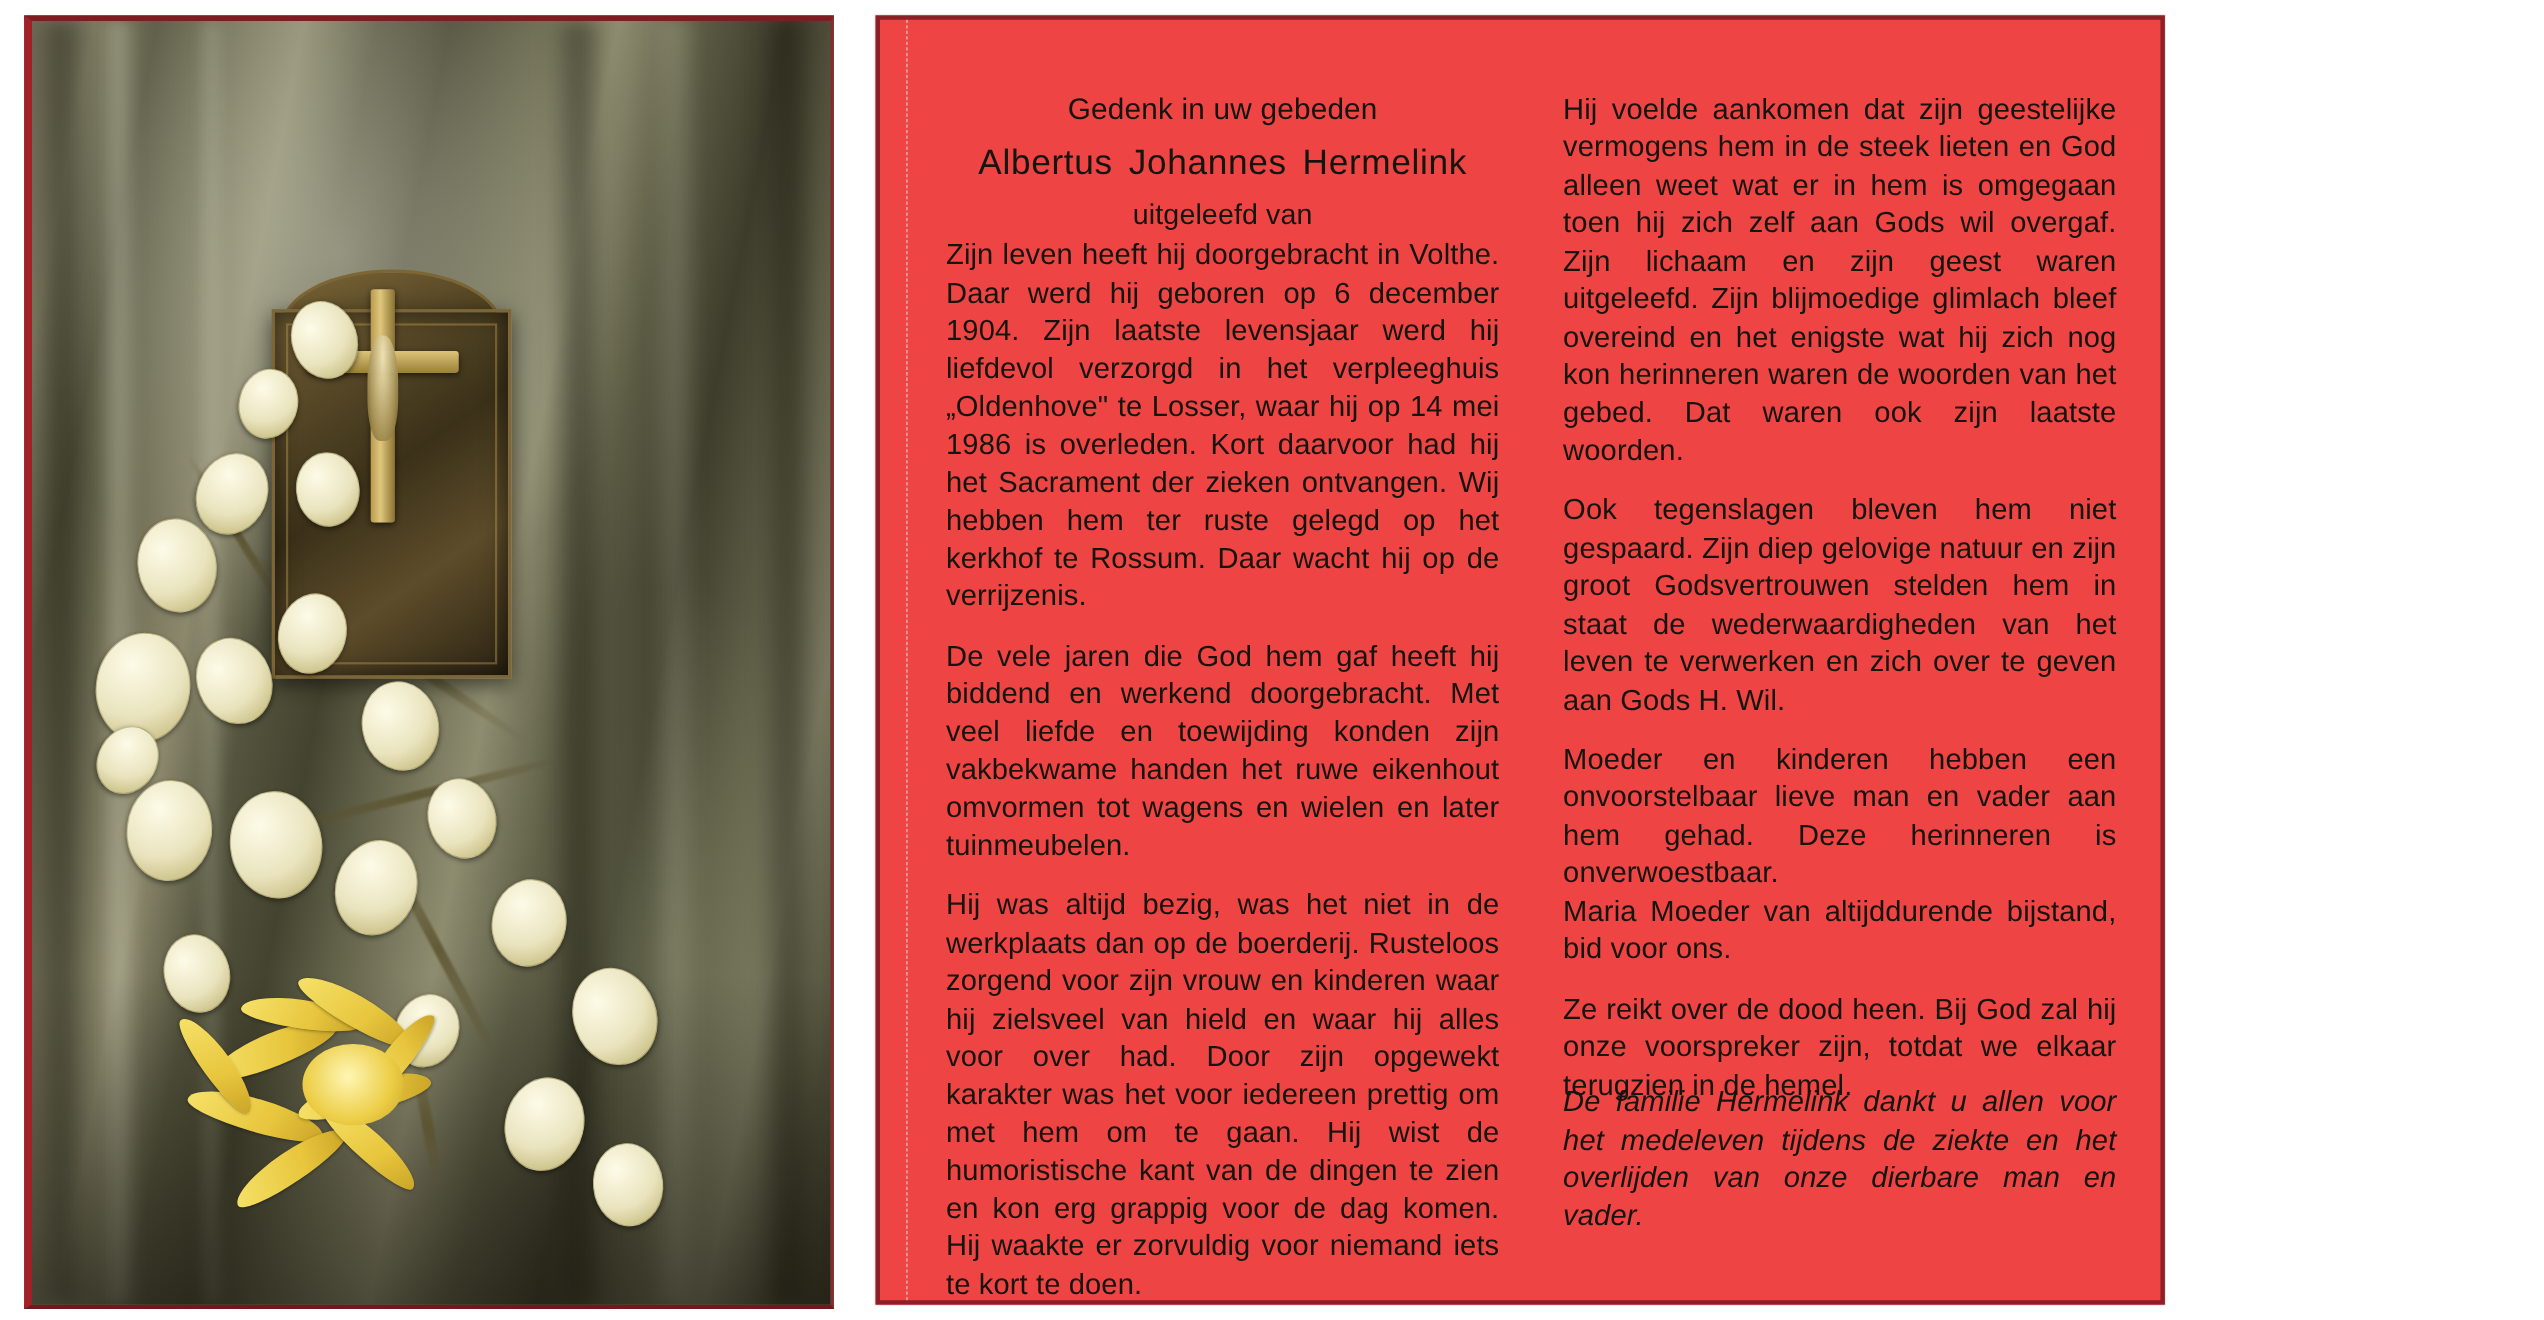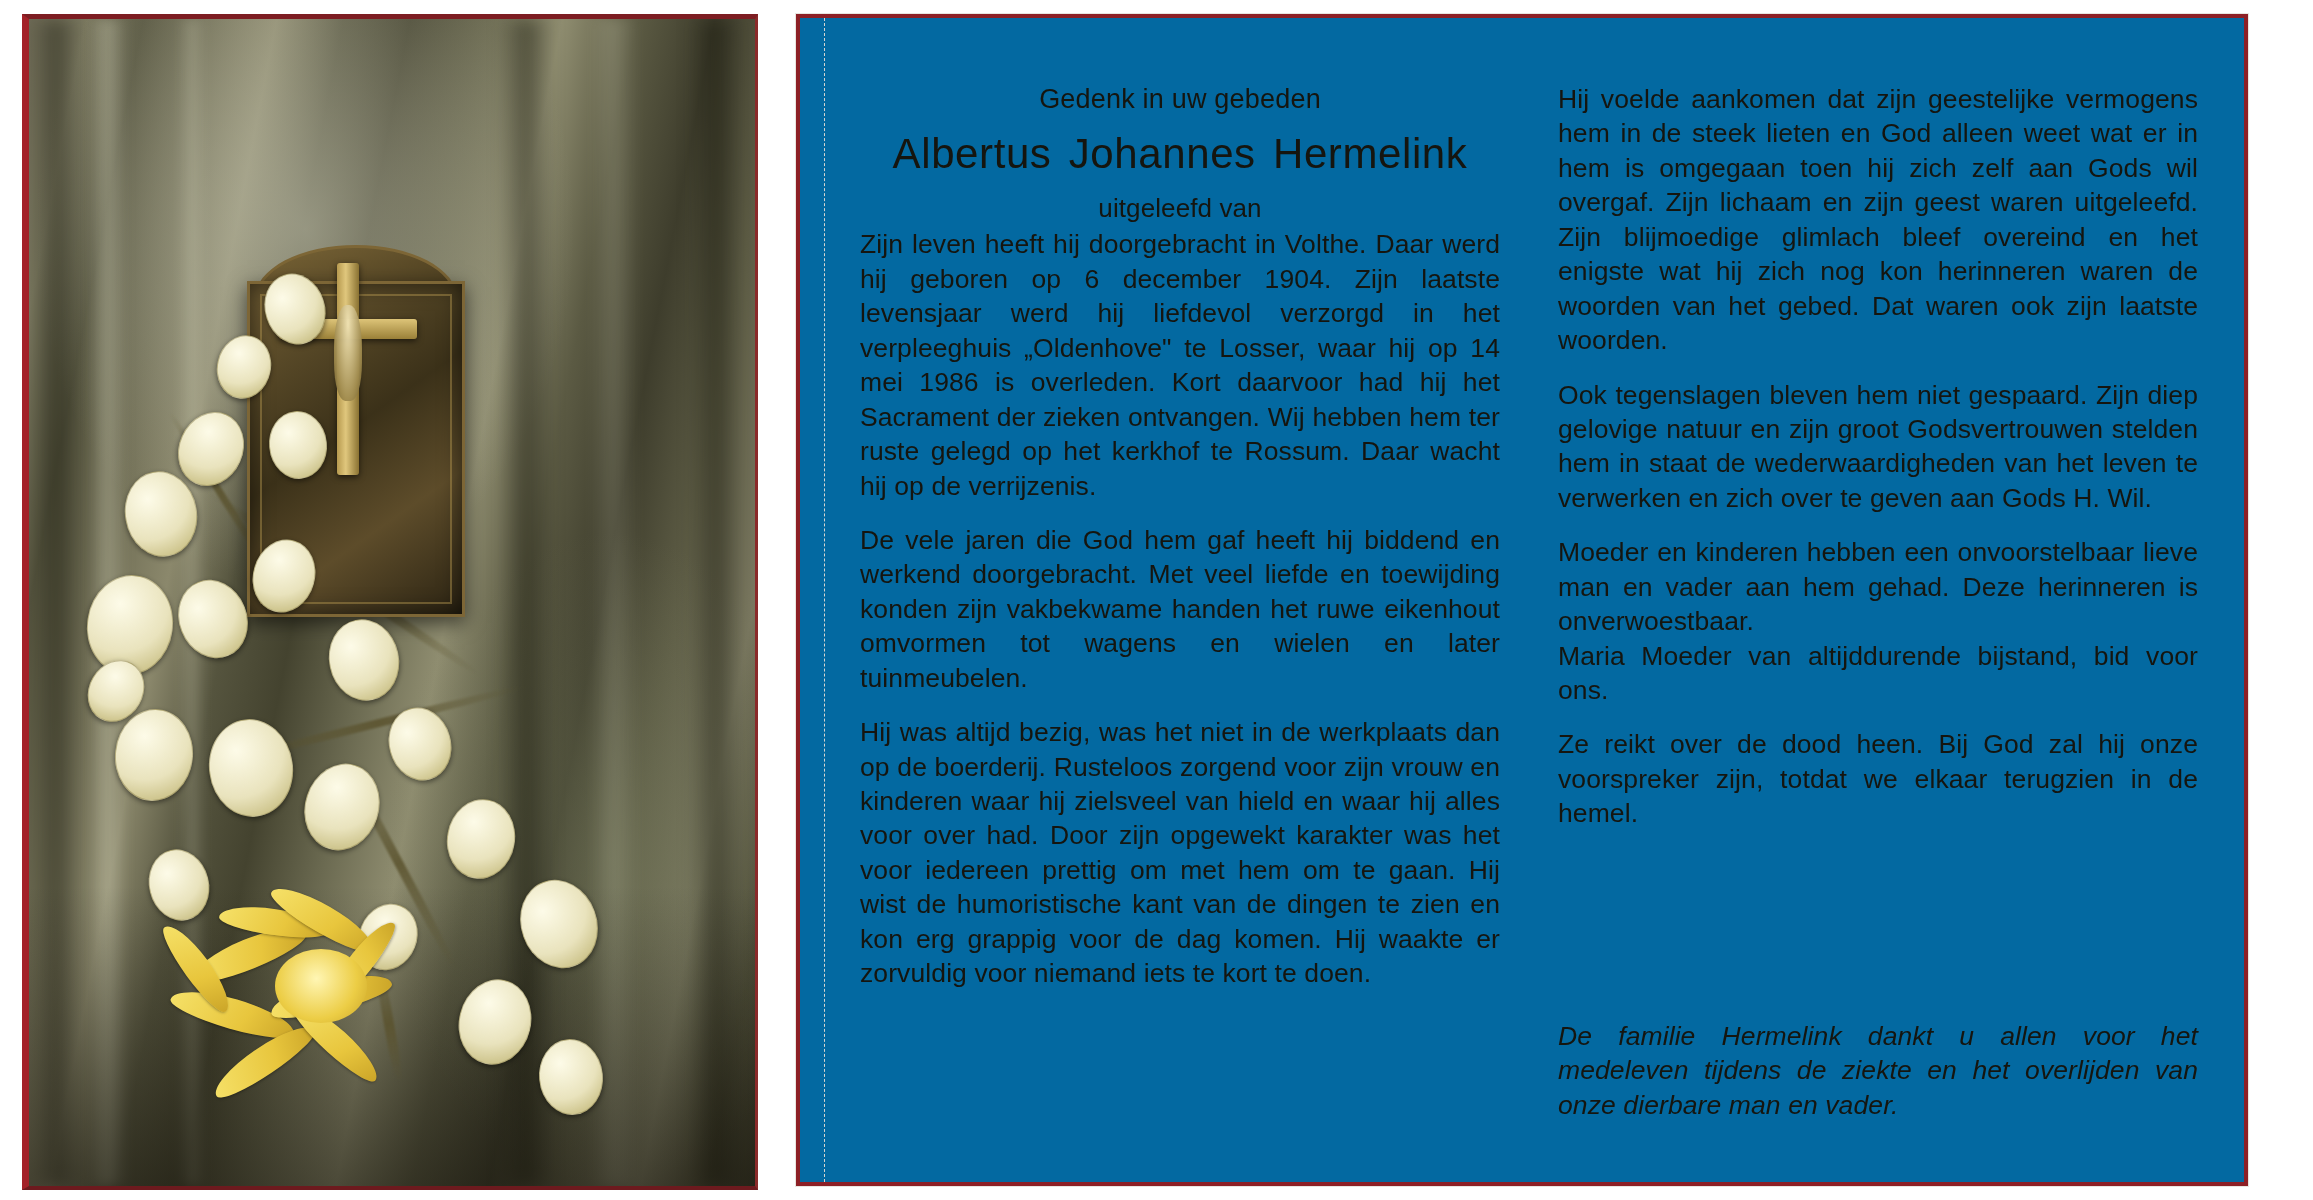--- a/index.html
+++ b/index.html
@@ -156,24 +156,24 @@
     height: 74px;
     border-radius: 50%;
     background: radial-gradient(circle at 45% 40%, #fff2a0, #f0d košer 0%, #eccd45 60%, #c8a226);
     background: radial-gradient(circle at 45% 40%, #fff6b4, #eccd45 60%, #c8a226);
   }
 
   
   .right-card {
     position: relative;
     margin: 14px 0 0 38px;
-    width: 1452px;
+    width: 1172px;
     height: 1172px;
     box-sizing: border-box;
-    background: #0369a1;
+    background: #ef4444;
     border-left: 4px solid #8d2026;
     border-top: 4px solid #8d2026;
     border-right: 4px solid #8d2026;
     border-bottom: 4px solid #8d2026;
     box-shadow: 0 0 0 1px #e8e6e0;
   }
   .fold-line {
     position: absolute;
     left: 24px;
     top: 0;
@@ -202,21 +202,21 @@
   .col.right { position: relative; }
 
   .head-line {
     text-align: center;
     font-size: 27px;
     margin: 0 0 10px 0;
     letter-spacing: 0.2px;
   }
   .name {
     text-align: center;
-    font-size: 42px;
+    font-size: 32px;
     margin: 8px 0 10px 0;
     letter-spacing: 0.6px;
     word-spacing: 5px;
   }
   .sub {
     text-align: center;
     font-size: 26px;
     margin: 0 0 2px 0;
   }
   .spouse {

